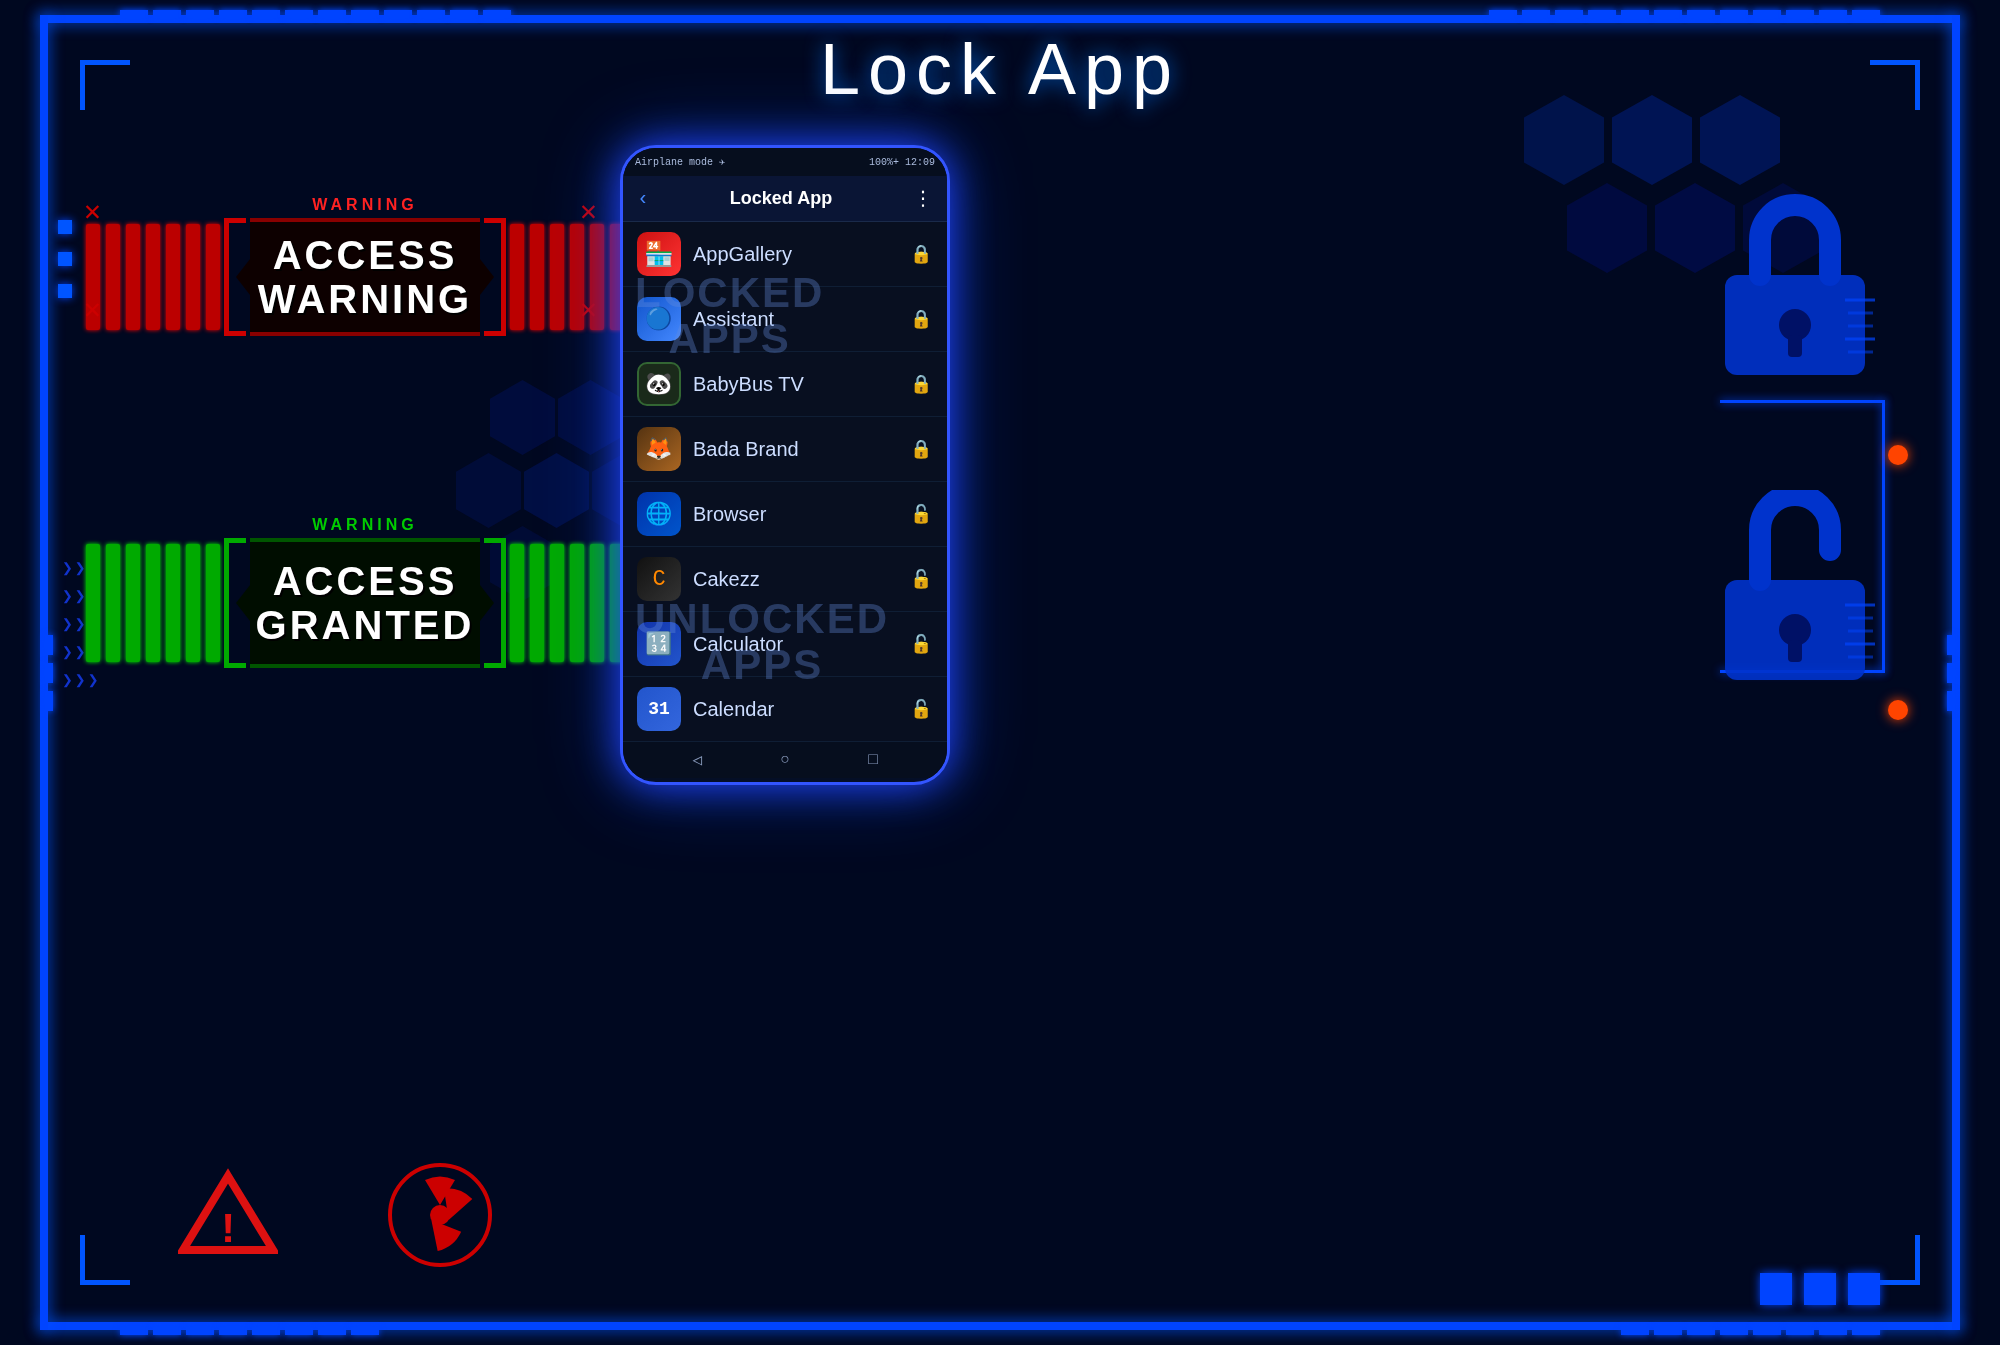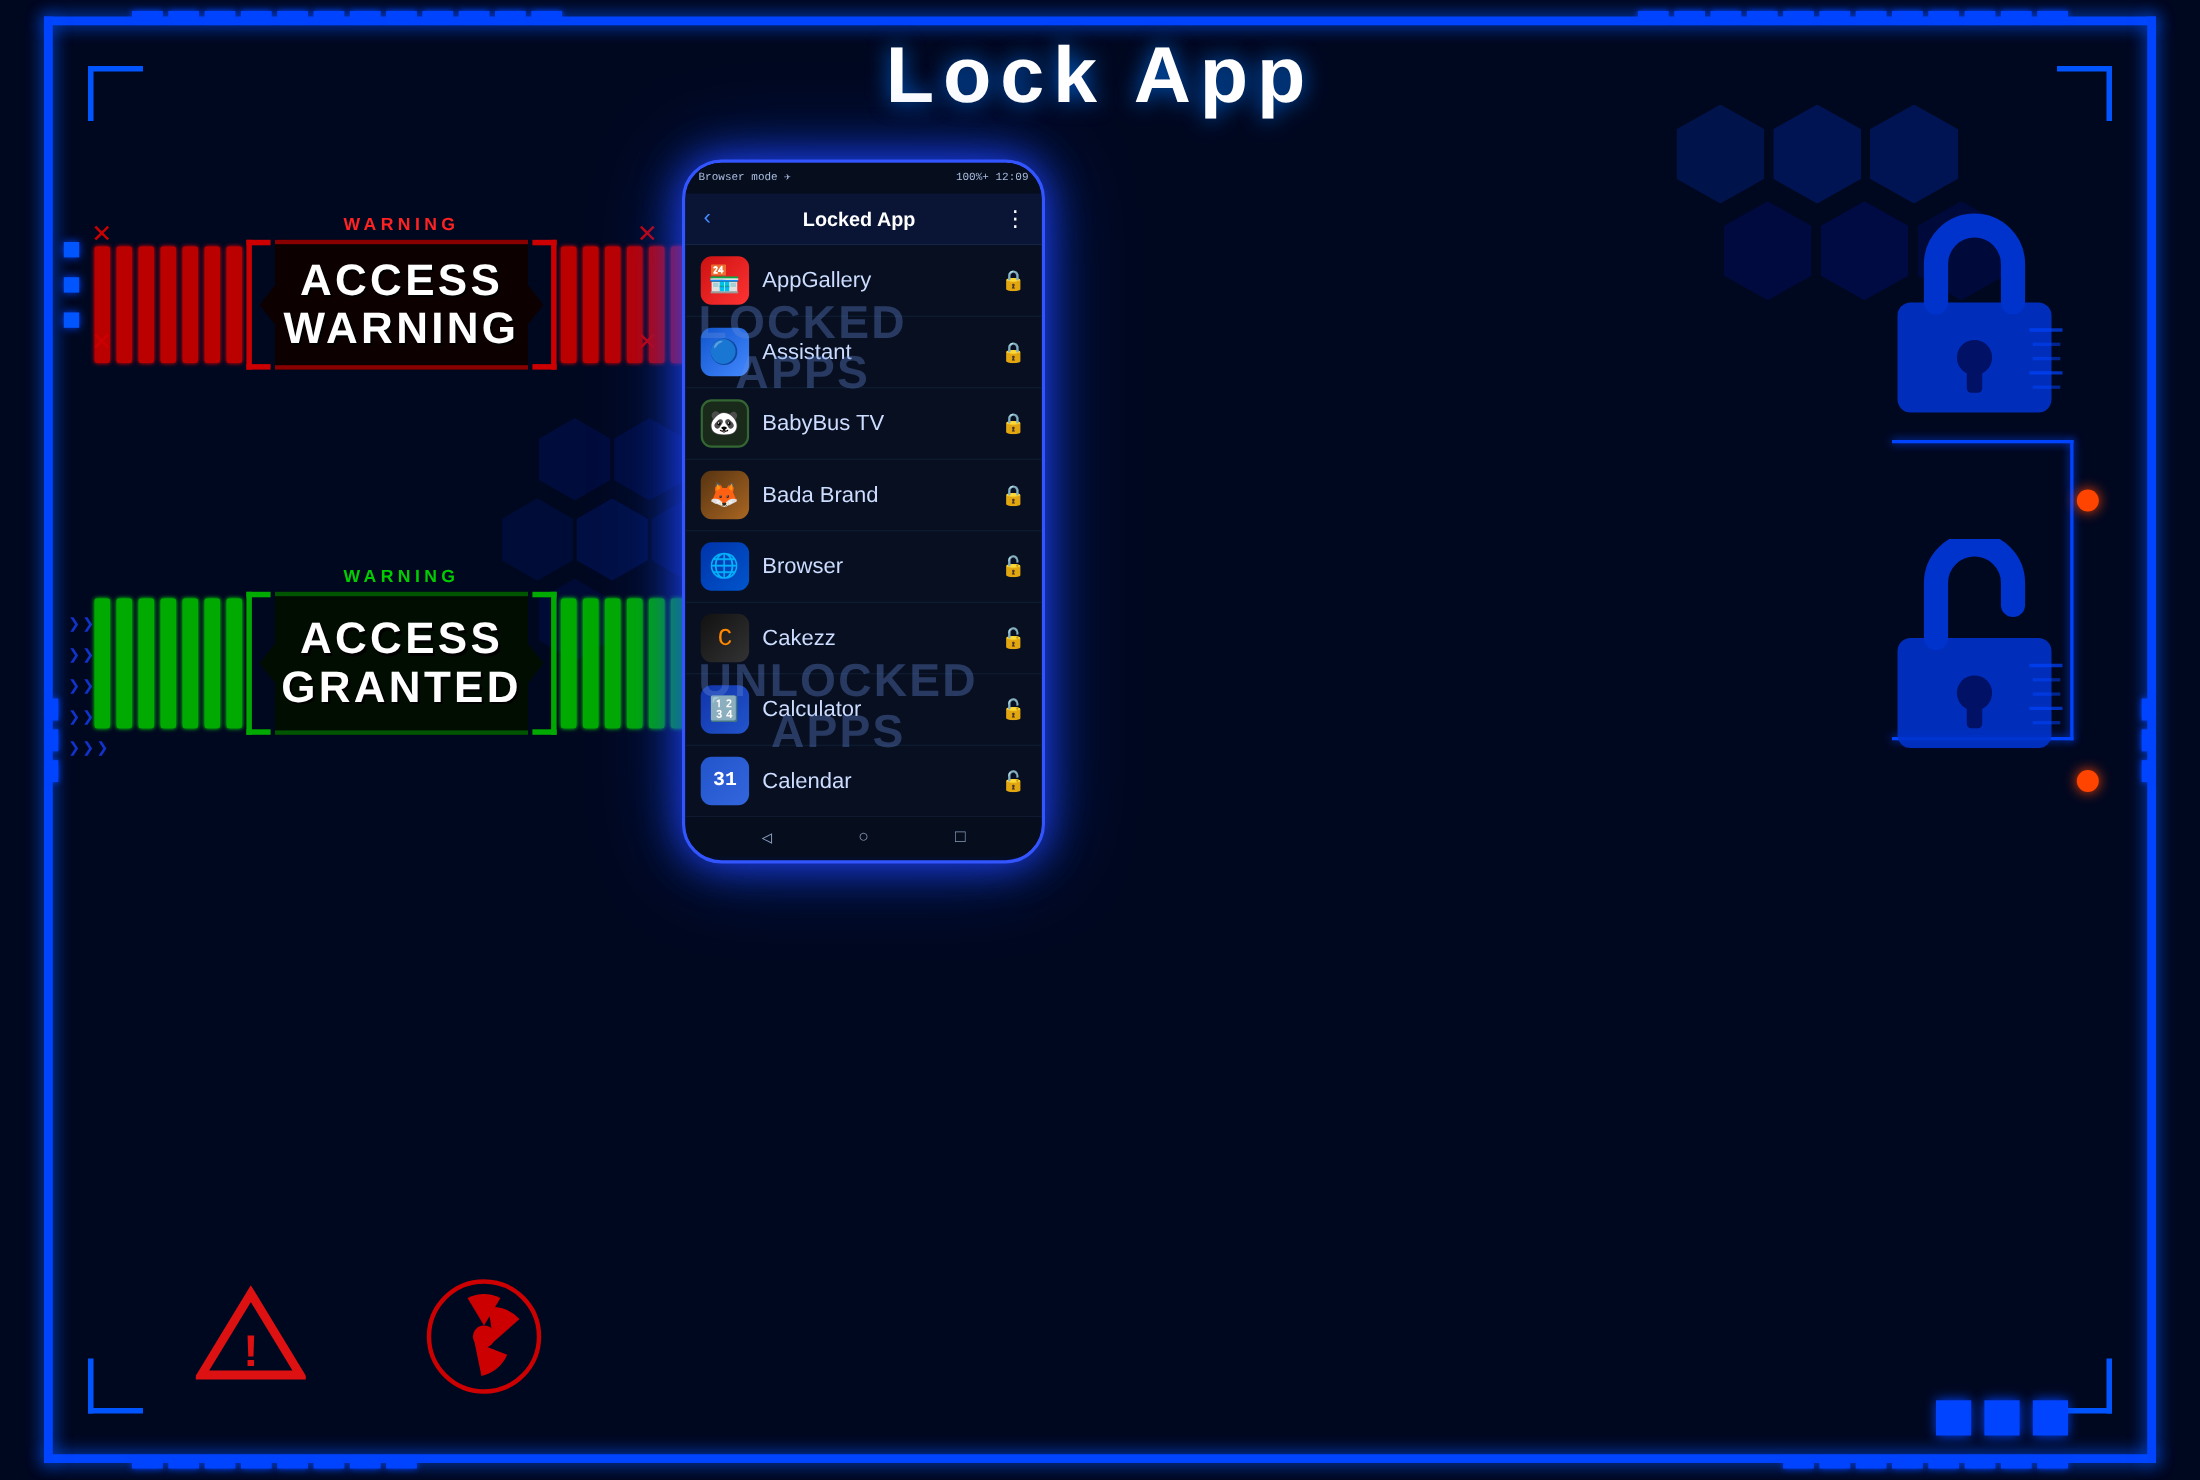--- a/index.html
+++ b/index.html
@@ -13,21 +13,21 @@
     }
 
     
     .page-title {
       position: absolute;
       top: 28px;
       left: 50%;
       transform: translateX(-50%);
       color: white;
       font-size: 72px;
-      font-weight: bold;
+      font-weight: normal;
       font-family: 'Arial', sans-serif;
       letter-spacing: 8px;
       text-shadow: 0 0 20px rgba(0,120,255,0.8);
       z-index: 10;
     }
 
     
     .frame-top {
       position: absolute;
       top: 15px;
@@ -557,21 +557,21 @@
     <path d="M55,45 L40,20 A35,35 0 0,1 70,20 Z" fill="#cc0000"></path>
     <path d="M55,45 L30,65 A35,35 0 0,1 25,35 Z" fill="#cc0000" transform="rotate(120,55,55)"></path>
     <path d="M55,45 L30,65 A35,35 0 0,1 25,35 Z" fill="#cc0000" transform="rotate(240,55,55)"></path>
   </svg>
 </div>
 
 <div class="phone-container">
 
   <div class="phone-status-bar">
     <div class="status-left">
-      <span>Browser mode ✈</span>
+      <span>Airplane mode ✈</span>
     </div>
     <div class="status-right">
       <span>100%+ 12:09</span>
     </div>
   </div>
 
   <div class="phone-header">
     <span class="back-btn">‹</span>
     <span class="header-title">Locked App</span>
     <span class="menu-dots">⋮</span>

